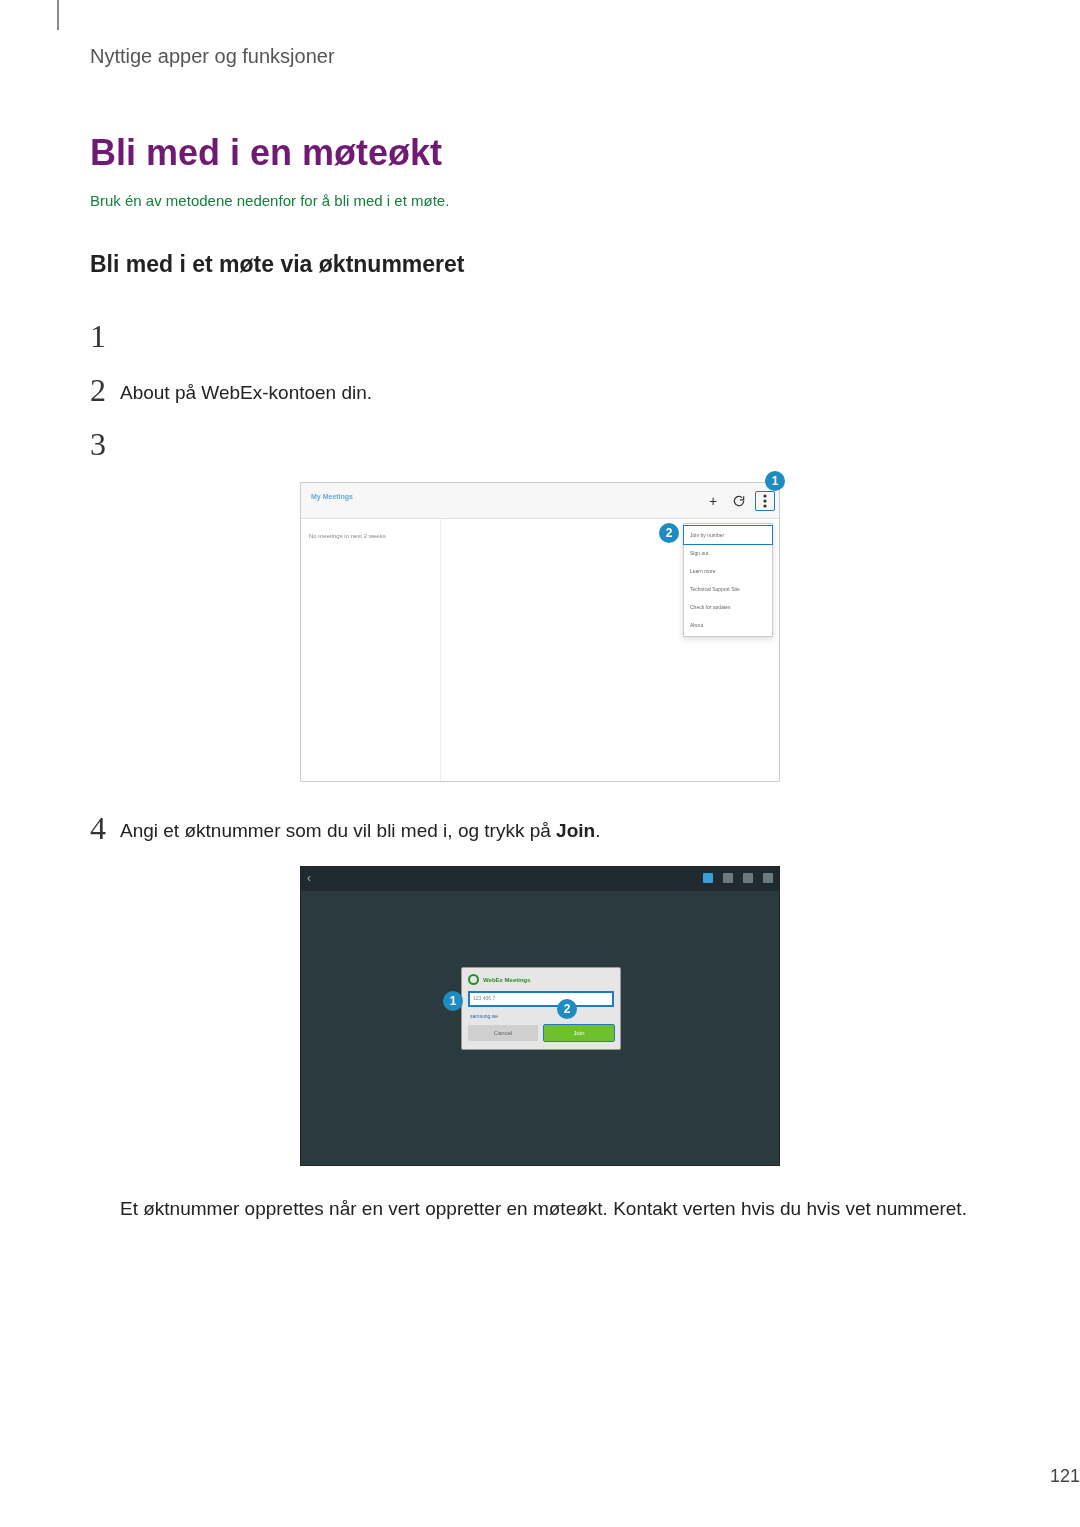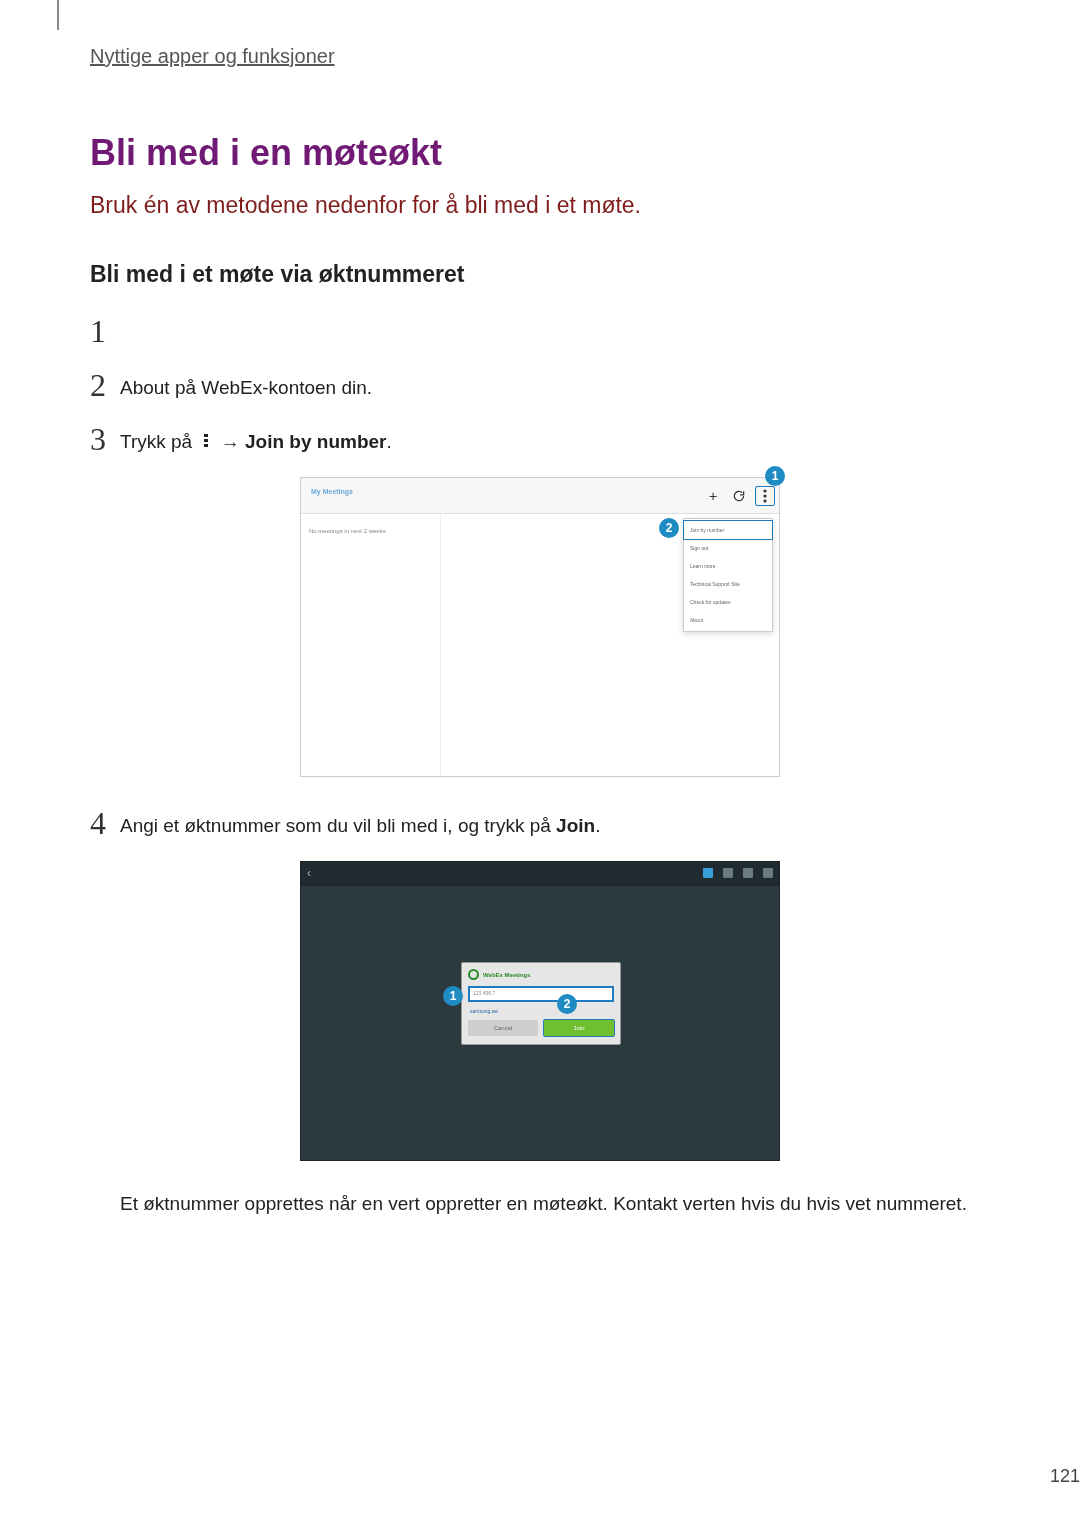--- a/index.html
+++ b/index.html
@@ -1,22 +1,22 @@
 <!DOCTYPE html>
 <html><head>
 <meta charset="utf-8">
 <style>
   * { box-sizing: border-box; margin: 0; padding: 0; }
   html, body { width: 1080px; height: 1527px; background: #fff; font-family: Arial, Helvetica, sans-serif; color: #222; }
   .page { position: relative; width: 1080px; height: 1527px; padding: 45px 90px 0 90px; }
   .left-rule { position: absolute; left: 57px; top: 0; width: 2px; height: 30px; background: #888; }
-  .breadcrumb { font-size: 20px; color: #555; margin-bottom: 64px; margin-left: 0; text-decoration: underline; }
+  .breadcrumb { font-size: 20px; color: #555; margin-bottom: 64px; margin-left: 0; }
   .h1 { font-size: 36px; font-weight: bold; color: #701a75; margin-bottom: 18px; }
-  .intro { font-size: 23px; color: #7f1d1d; margin-bottom: 42px; }
-  .h2 { font-size: 23px; font-weight: bold; color: #222; margin-bottom: 27px; }
+  .intro { font-size: 15px; color: #15803d; margin-bottom: 42px; }
+  .h2 { font-size: 23px; font-weight: bold; color: #222; margin-bottom: 42px; }
   .steps { list-style: none; }
   .step { display: flex; align-items: flex-start; margin-bottom: 22px; }
   .step-num { font-size: 32px; font-weight: 300; color: #333; width: 30px; flex-shrink: 0; line-height: 1; font-family: "Times New Roman", serif; }
   .step-text { font-size: 19px; color: #222; padding-top: 8px; }
   .step-text b { font-weight: bold; }
   .menu-icon { display: inline-block; vertical-align: middle; margin: 0 4px; }
   .figure { display: block; margin: 18px auto 30px auto; }
   .note { font-size: 19px; color: #222; margin: 14px 0 0 30px; line-height: 1.4; }
   .pagenum { position: absolute; bottom: 40px; left: 0; width: 1080px; text-align: right; font-size: 18px; color: #444; }
 
@@ -77,32 +77,20 @@
       <span class="step-num">1</span>
     </li>
 
     <li class="step">
       <span class="step-num">2</span>
       <span class="step-text">About på WebEx-kontoen din.</span>
     </li>
 
     <li class="step">
       <span class="step-num">3</span>
-      <span class="step-text">
-        <span>Trykk på </span>
-        <span class="menu-icon">
-          <svg width="10" height="16" viewBox="0 0 10 16">
-              <rect x="3" y="1" width="4" height="3" fill="#222"></rect>
-              <rect x="3" y="6" width="4" height="3" fill="#222"></rect>
-              <rect x="3" y="11" width="4" height="3" fill="#222"></rect>
-            </svg>
-        </span>
-        <span class="arrow">→</span>
-        <b>Join by number</b><span>.</span>
-      </span>
     </li>
   </ol>
 
   <div class="figure shot1">
     <div class="shot1-topbar">
       <span class="shot1-title">My Meetings</span>
       <span class="shot1-plus">+</span>
       <span class="shot1-refresh">
         <svg width="14" height="14" viewBox="0 0 24 24">
             <path fill="none" stroke="#333" stroke-width="2" d="M20 12a8 8 0 1 1-2.34-5.66M20 4v6h-6"></path>

